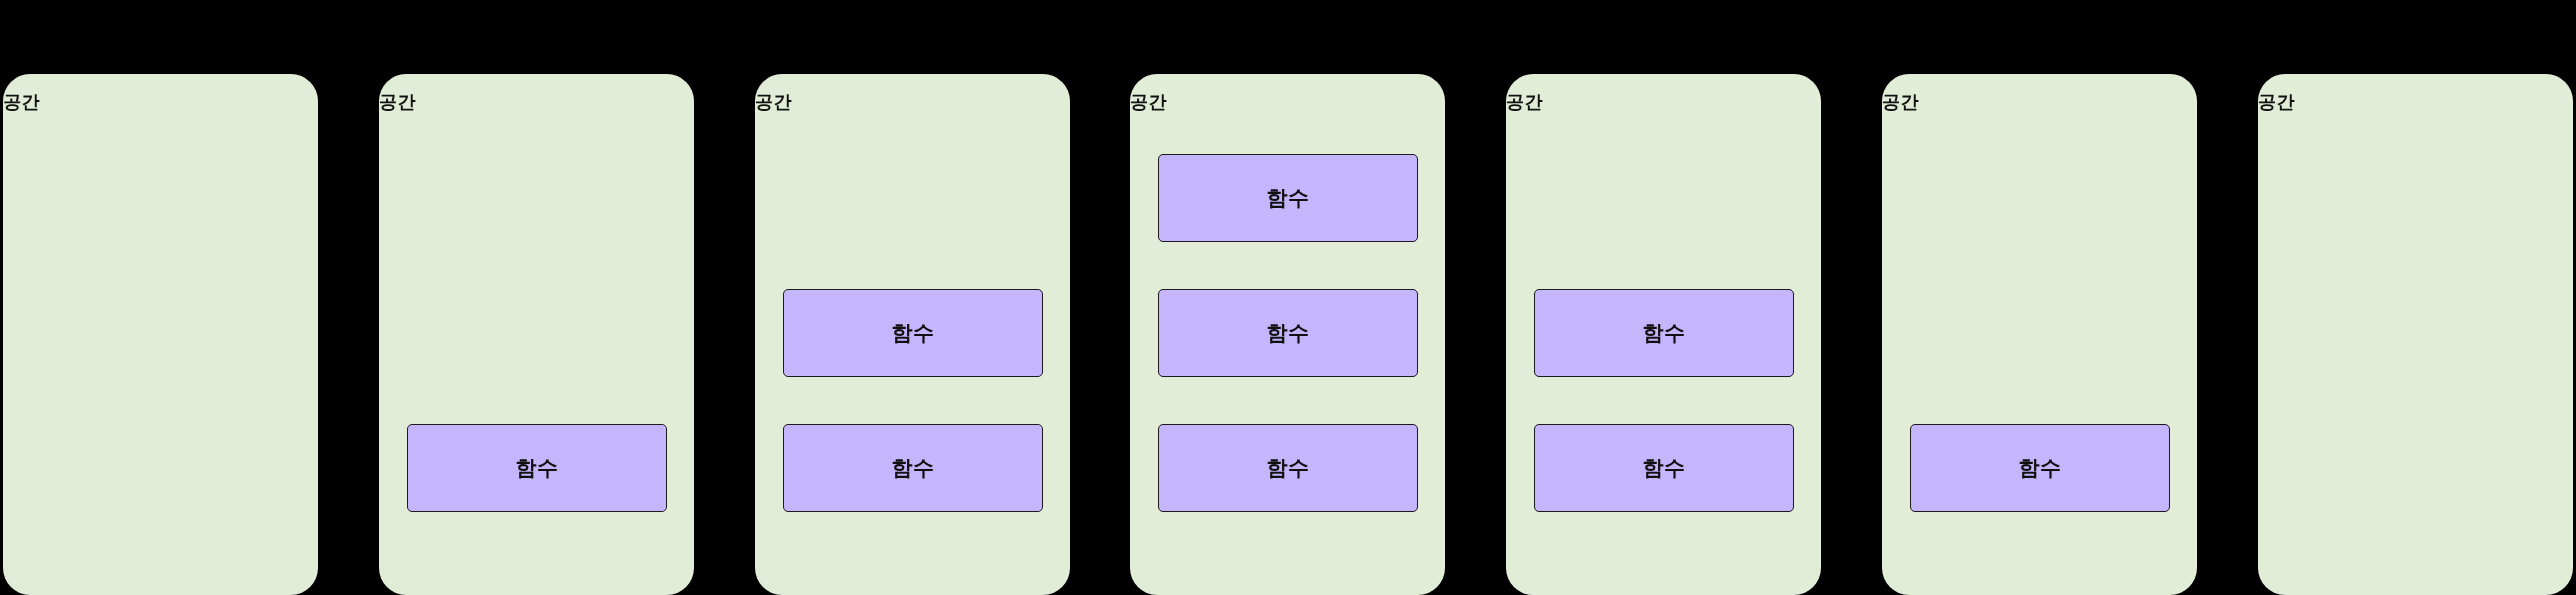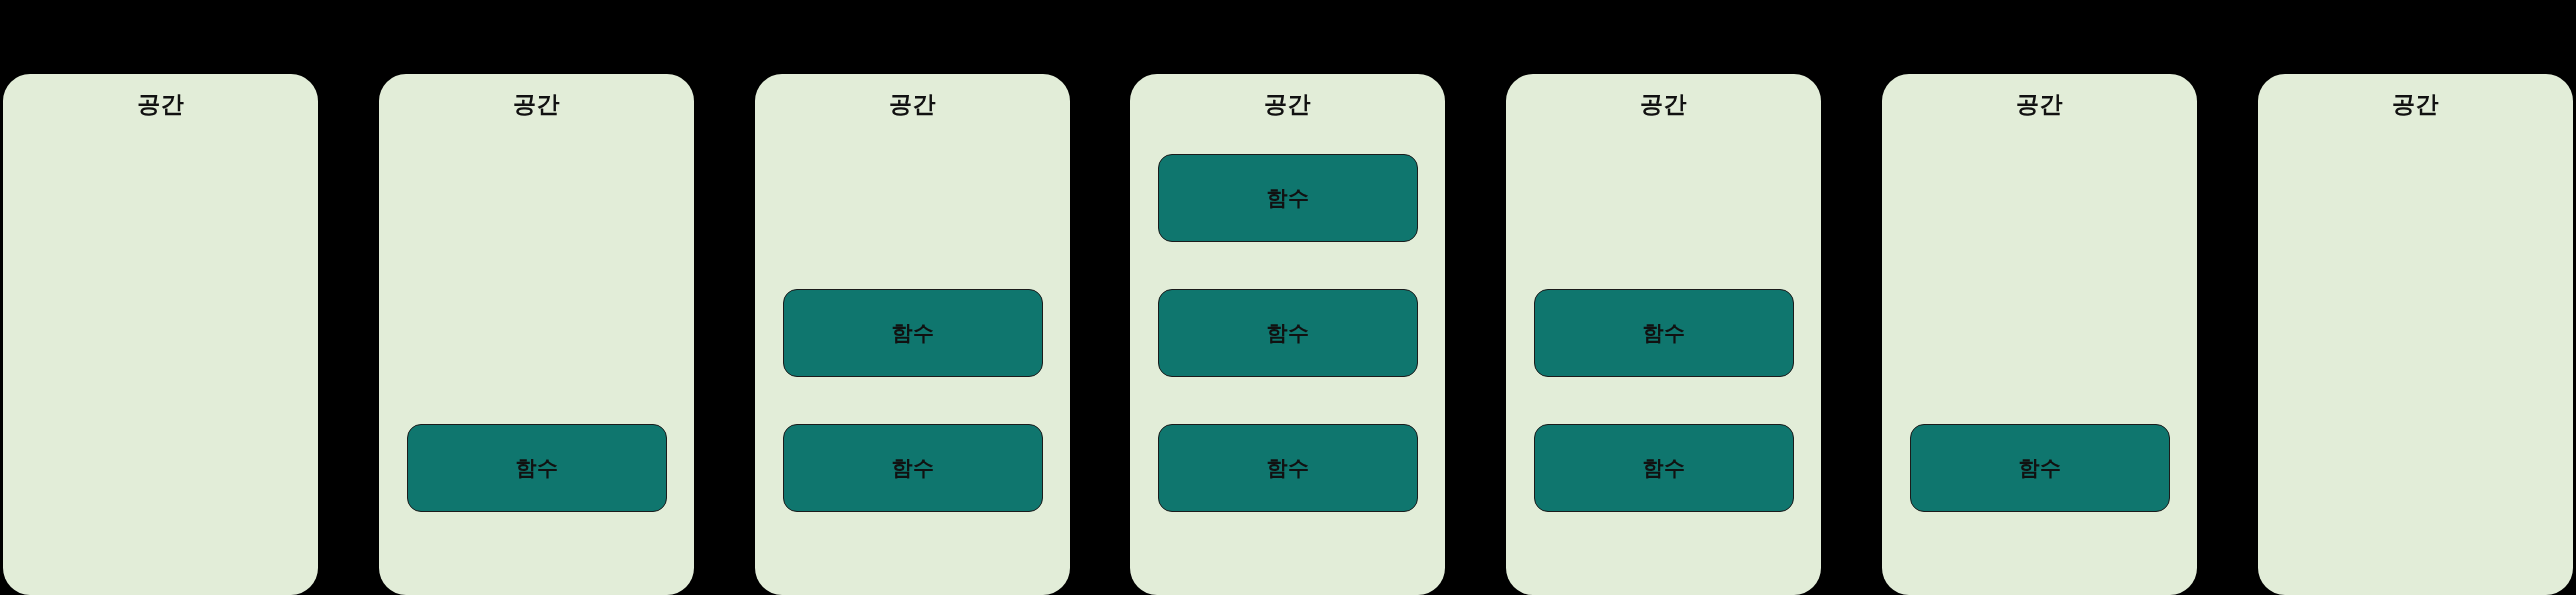--- a/index.html
+++ b/index.html
@@ -30,36 +30,36 @@
     border-radius: 27px 27px 27px 27px;
     box-sizing: border-box;
     overflow: hidden;
   }
 
   .space-title {
     position: absolute;
     top: 19px;
     left: 0;
     width: 100%;
-    text-align: center;
-    font-size: 23px;
+    text-align: left;
+    font-size: 18px;
     font-weight: bold;
     color: #111111;
     letter-spacing: 0.4px;
     line-height: 1;
   }
 
   .func-box {
     position: absolute;
     left: 28px;
     width: 260px;
     height: 88px;
-    background: #0f766e;
+    background: #c4b5fd;
     border: 1.6px solid #1b1b1b;
-    border-radius: 14px;
+    border-radius: 5px;
     box-sizing: border-box;
   }
 
   .func-label {
     position: absolute;
     left: 0;
     top: 0;
     width: 100%;
     height: 100%;
     display: flex;

